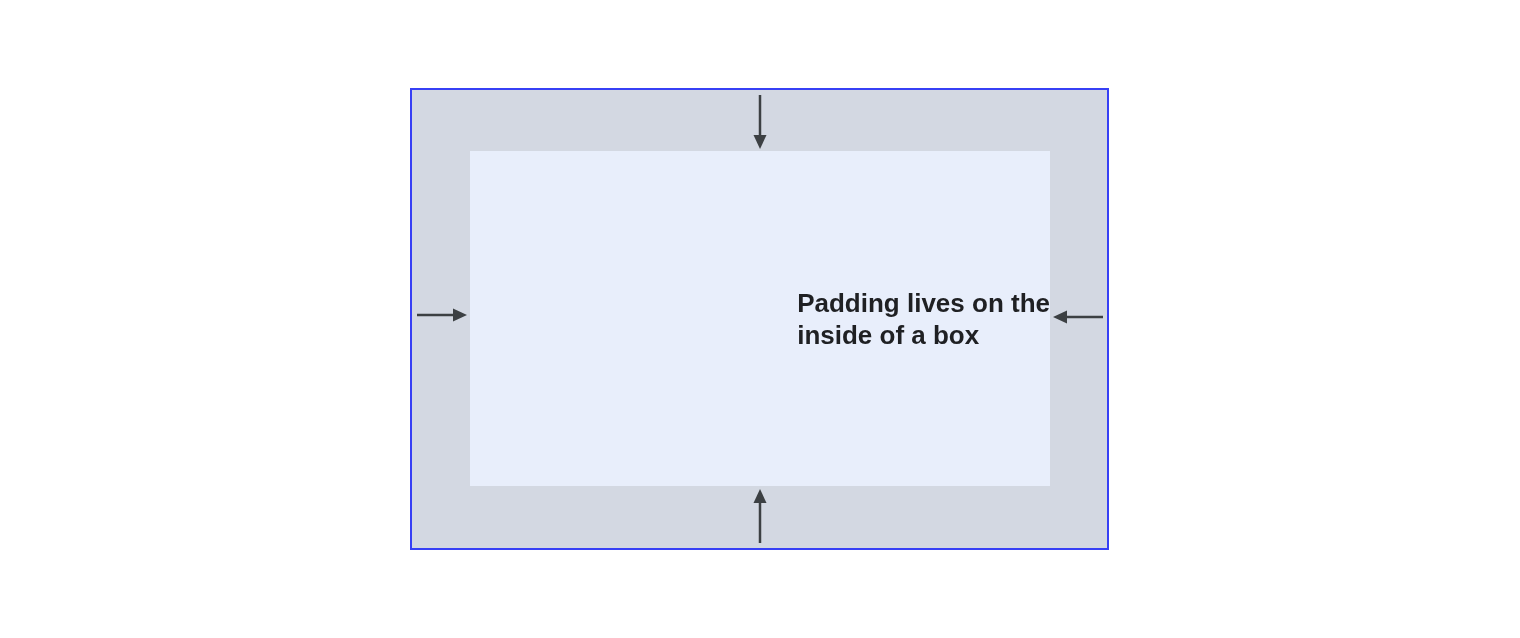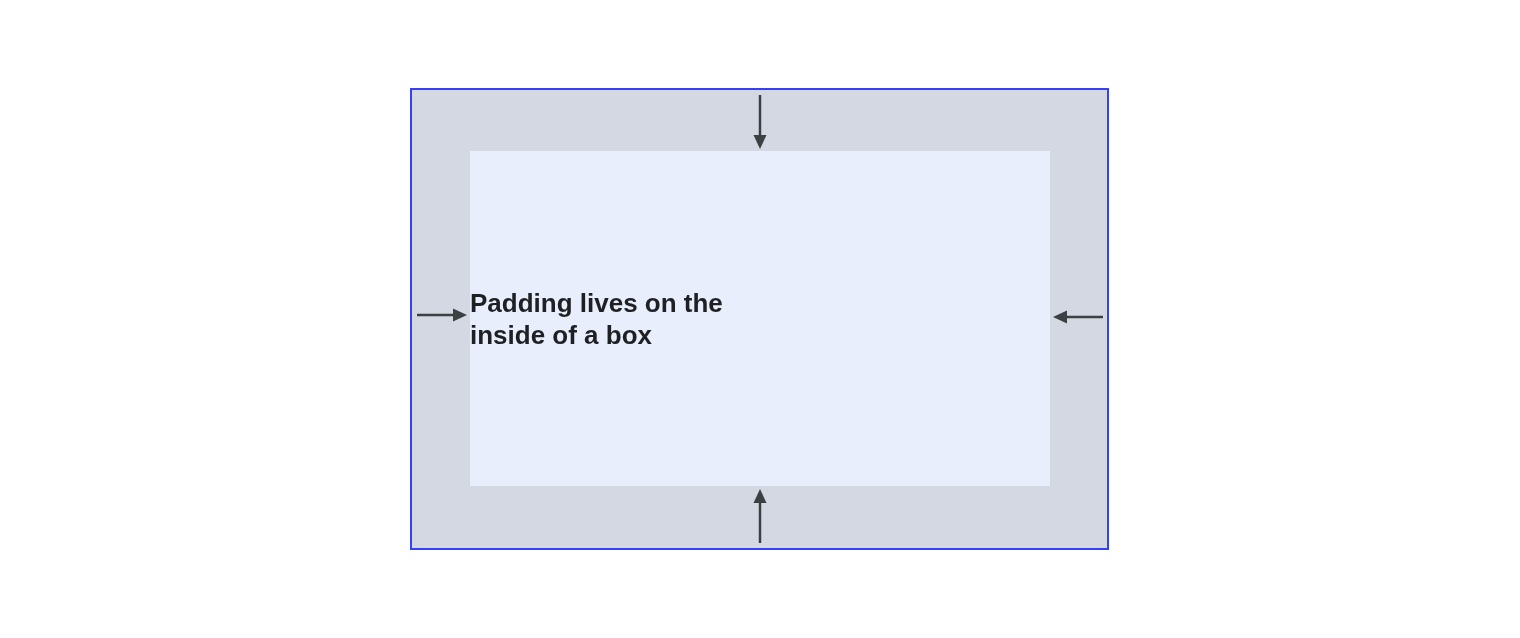--- a/index.html
+++ b/index.html
@@ -34,21 +34,21 @@
   }
   .content-box {
     position: absolute;
     left: 470px;
     top: 151px;
     width: 580px;
     height: 335px;
     background: var(--content-box);
     display: flex;
     align-items: center;
-    justify-content: flex-start;
+    justify-content: flex-end;
   }
   .label {
     font-size: 26px;
     line-height: 32px;
     font-weight: 700;
     color: var(--text);
     text-align: left;
     white-space: pre-line;
   }
   .arrow {

